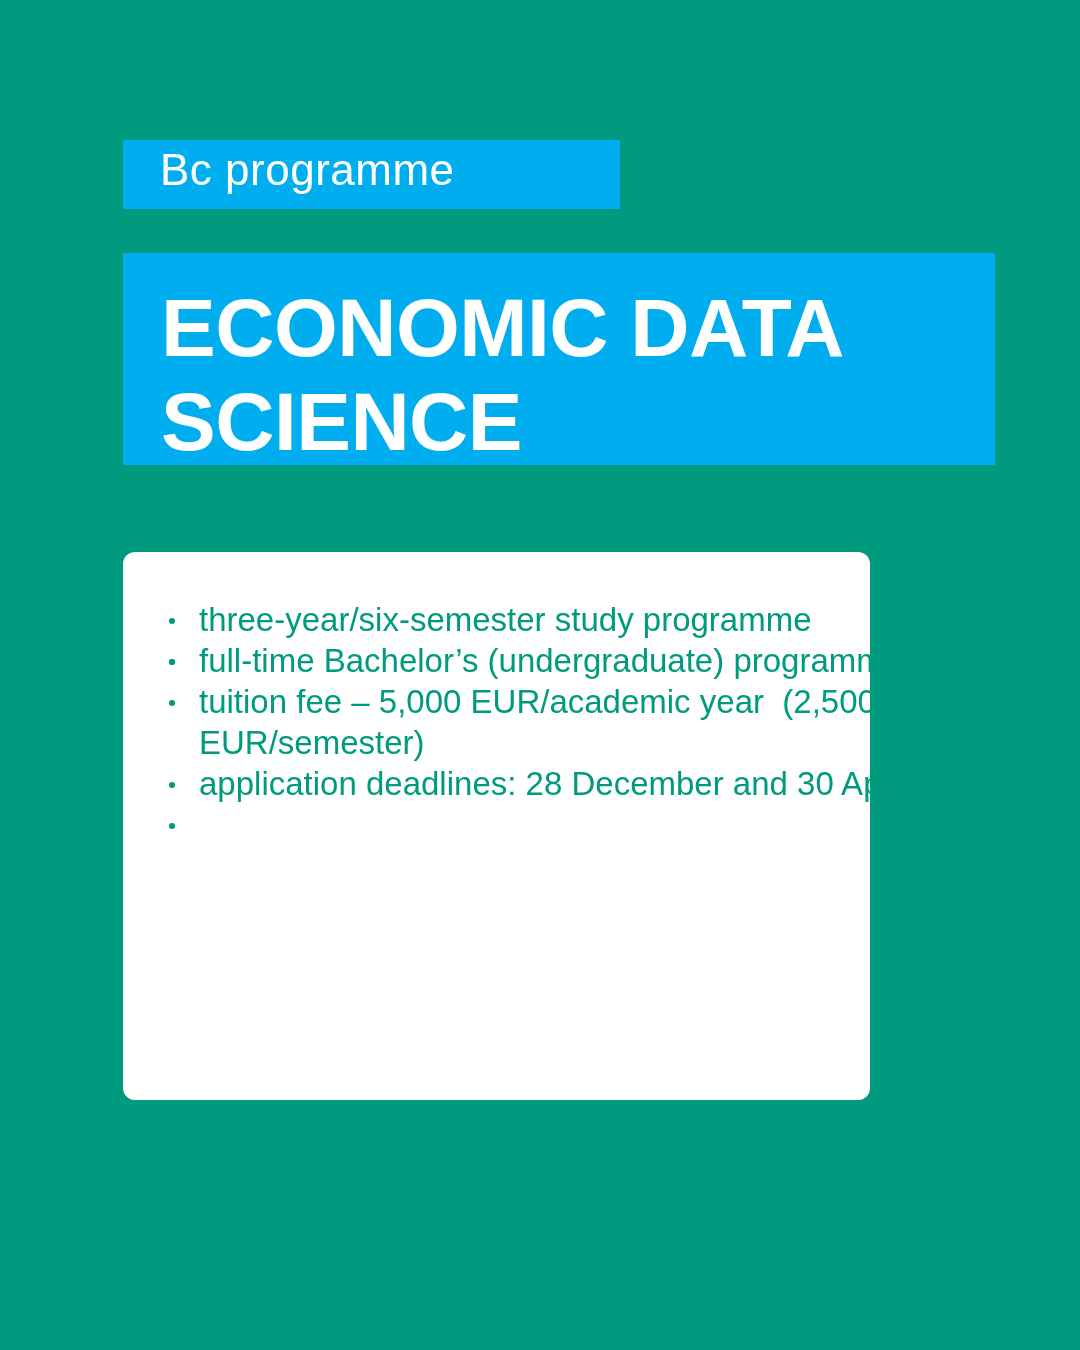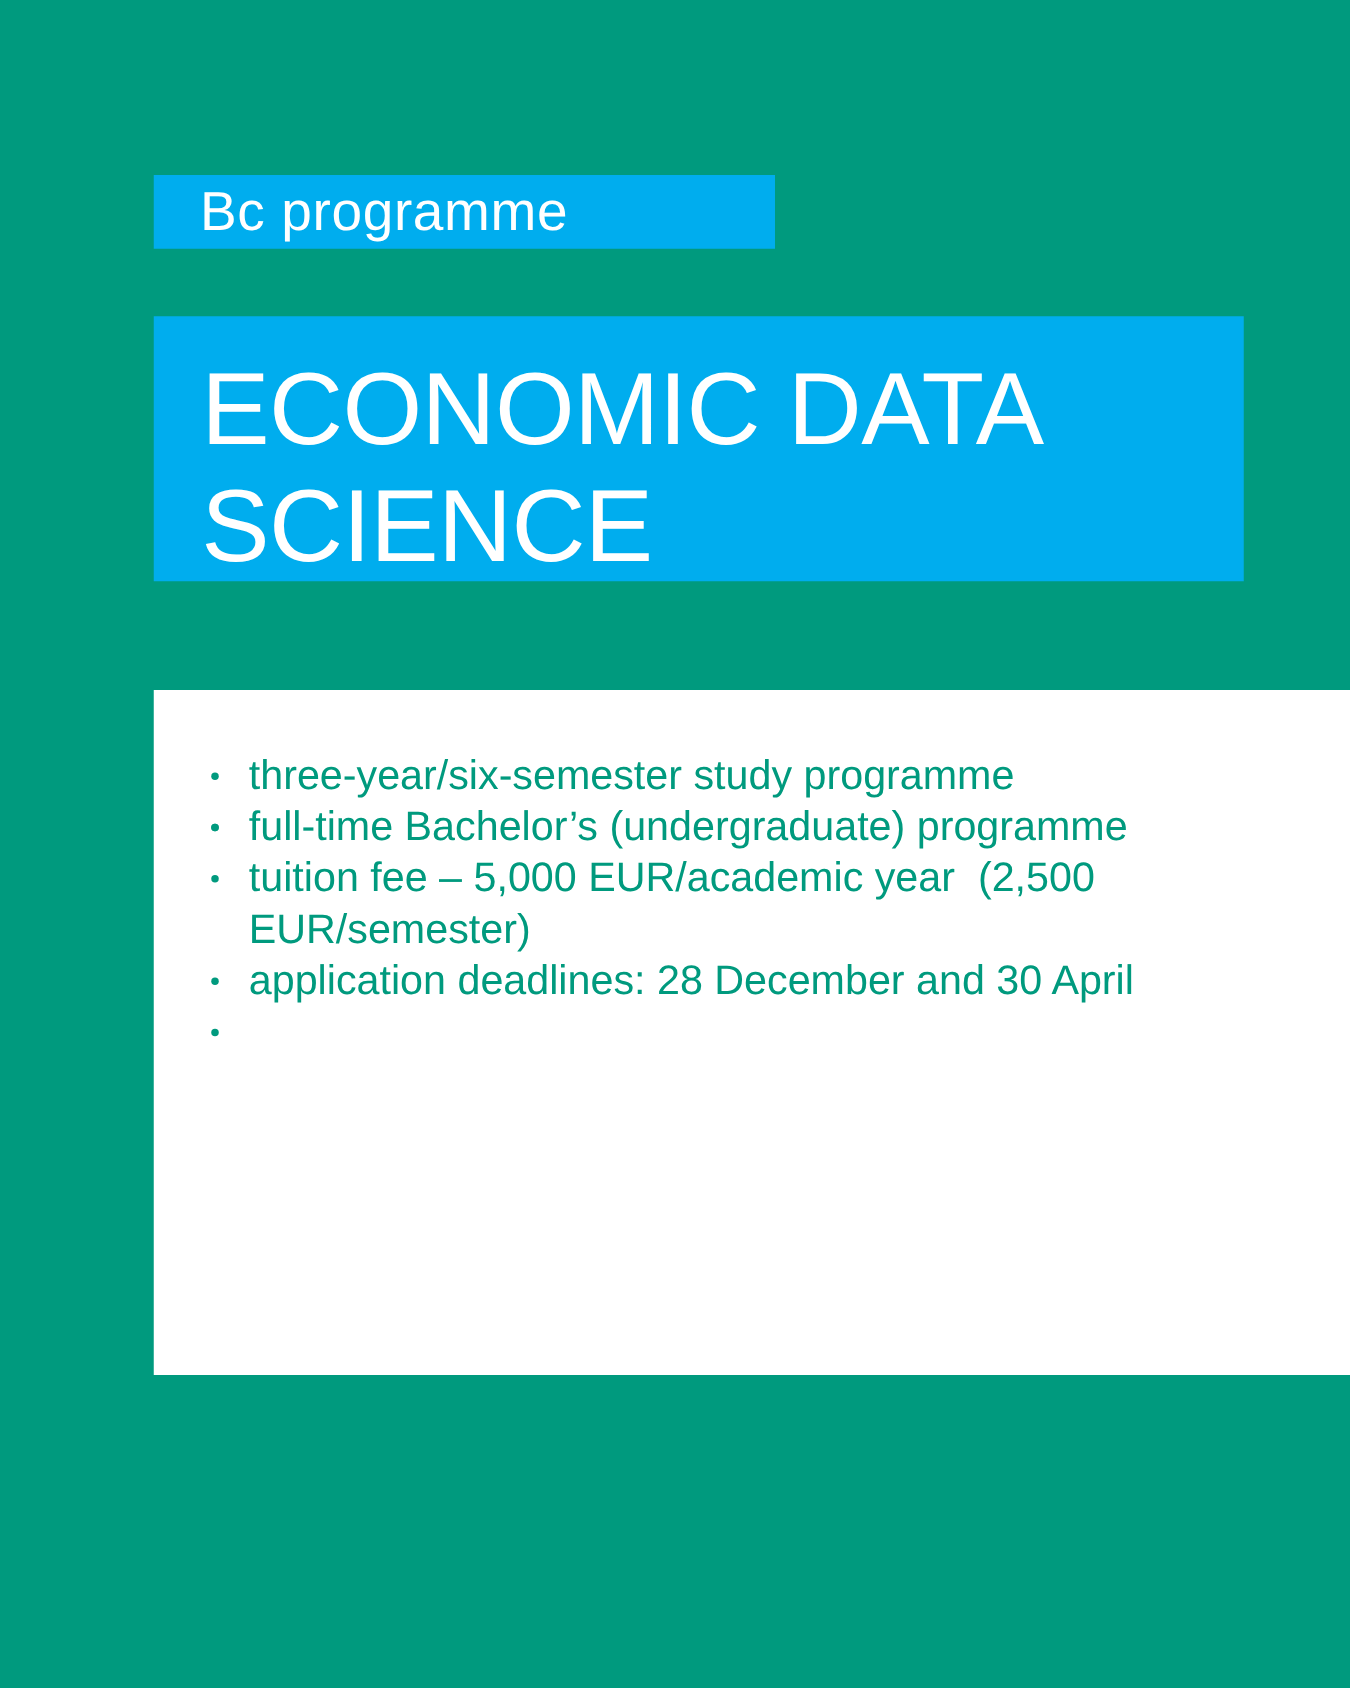--- a/index.html
+++ b/index.html
@@ -6,21 +6,21 @@
     body {
       width: 1080px; height: 1350px;
       background: #009a7e;
       position: relative;
       overflow: hidden;
       font-family: "Liberation Sans", "DejaVu Sans", sans-serif;
     }
     .tag {
       position: absolute;
       left: 123px; top: 140px;
-      width: 497px; height: 59px;
+      width: 497px; height: 69px;
       background: #00adee;
       box-sizing: border-box;
     }
     .tag-text {
       position: absolute;
       left: 37px; top: 4px;
       color: #ffffff;
       font-size: 44px;
       line-height: 52px;
       letter-spacing: 0.5px;
@@ -28,31 +28,32 @@
     .title-box {
       position: absolute;
       left: 123px; top: 253px;
       width: 872px; height: 212px;
       background: #00adee;
     }
     .title-text {
       position: absolute;
       left: 38px; top: 28px;
       color: #ffffff;
-      font-weight: normal;
+      font-weight: bold;
       font-size: 82px;
       line-height: 94px;
       letter-spacing: -0.5px;
       margin: 0;
     }
     .info-card {
       position: absolute;
       left: 123px; top: 552px;
-      width: 958px; height: 548px;
+      width: 747px; height: 548px;
       background: #ffffff;
+      border-radius: 12px;
     }
     .info-list {
       list-style: none;
       margin: 0;
       padding: 0;
       position: absolute;
       left: 42px; top: 47px;
       width: 760px;
     }
     .info-item {

